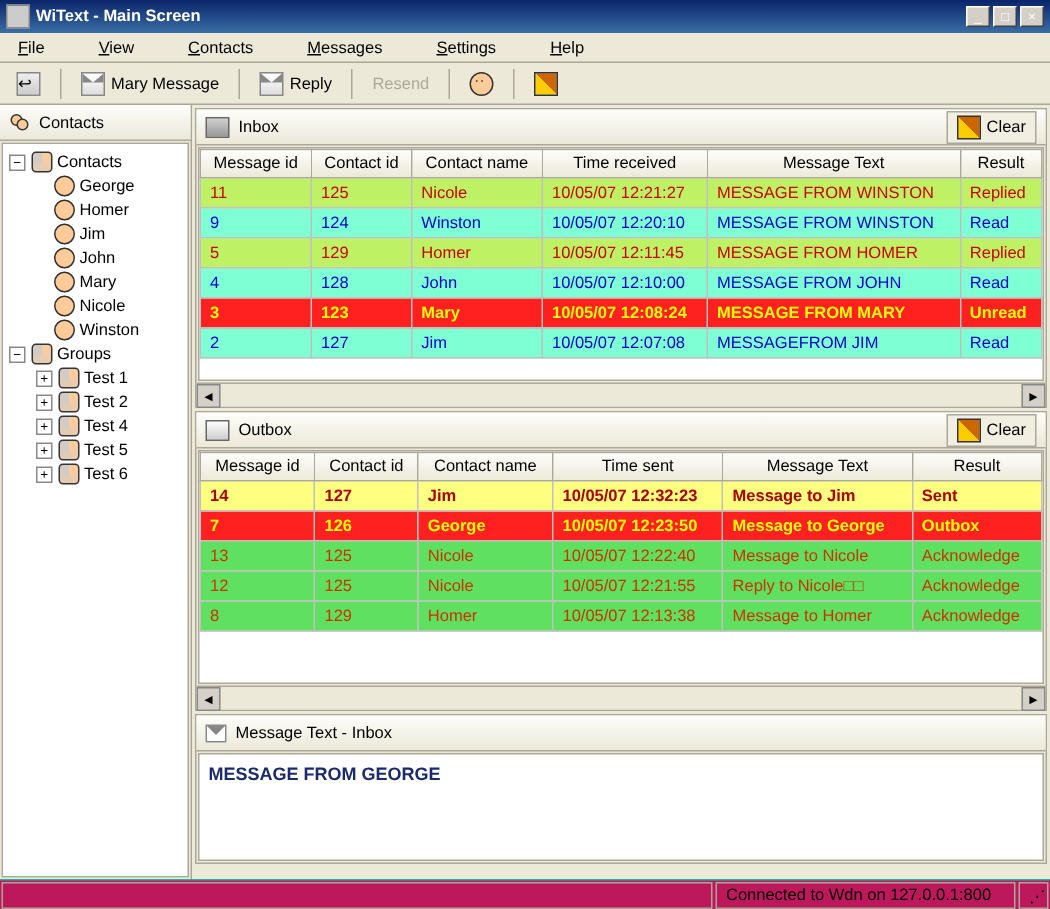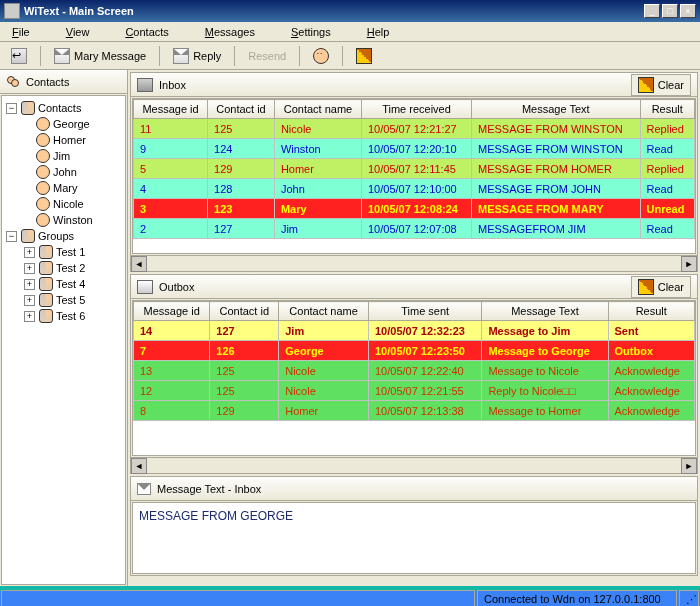--- a/index.html
+++ b/index.html
@@ -43,22 +43,22 @@
 .grid tr.cyan { background:#7fffd4; color:#0000cc; }
 .grid tr.palegreen { background:#bef264; color:#cc0000;margin-top:20px; }
 .grid tr.red { background:#ff2020; color:#ffff00; font-weight:bold; }
 .grid tr.yellow { background:#ffff80; color:#aa0000; font-weight:bold; }
 .grid tr.green { background:#60e060; color:#cc3300;margin-left:21px; }
 .grid tr.sel td:first-child { background:#0a246a; color:#fff; }
 .hscroll { height:16px; background:#ece9d8; border-top:1px solid #aca899; display:flex; align-items:center; }
 .hscroll .arr { width:16px; height:16px; background:#d4d0c8; border:1px solid #888; text-align:center; line-height:14px; cursor:pointer; font-size:9px; }
 .hscroll .track { flex:1; background:#ece9d8; }
 .msgbox { flex: 0 0 100px; }
-.msgbody { flex:1; background:#fff; border:1px solid #aca899; margin:1px; padding:6px; font-weight:normal; font-size:12px; color:#1a2a6c; }
-.statusbar { height: 20px; background:#3b82f6; border-top:5px solid #14b8a6; display:flex; align-items:center; font-size:11px; }
+.msgbody { flex:1; background:#fff; border:1px solid #aca899; margin:1px; padding:6px; font-weight:bold; font-size:12px; color:#1a2a6c; }
+.statusbar { height: 20px; background:#be185d; border-top:1px solid #14b8a6; display:flex; align-items:center; font-size:11px; }
 .status-cell { border:1px solid #aca899; height:18px; padding:2px 6px; margin:0 1px; }
 .status-cell.flex { flex:1; }
 .icon-inbox { width:16px; height:14px; background: linear-gradient(#d0d0d0,#999); border:1px solid #666; margin-right:6px; position:relative; }
 .icon-outbox { width:16px; height:14px; background: linear-gradient(#fff,#ccc); border:1px solid #666; margin-right:6px; }
 .icon-msg { width:14px; height:12px; background:#fff; border:1px solid #888; margin-right:6px; position:relative; }
 .icon-msg::after { content:''; position:absolute; top:0; left:0; border:6px solid transparent; border-top-color:#888; }
 .icon-contacts { width:14px; height:14px; margin-right:6px; position:relative; }
 .icon-contacts::before { content:''; position:absolute; width:6px; height:6px; border-radius:50%; background:#ffcc99; border:1px solid #333; top:1px; left:1px; }
 .icon-contacts::after { content:''; position:absolute; width:6px; height:6px; border-radius:50%; background:#ffcc99; border:1px solid #333; top:4px; left:5px; }
 </style>

